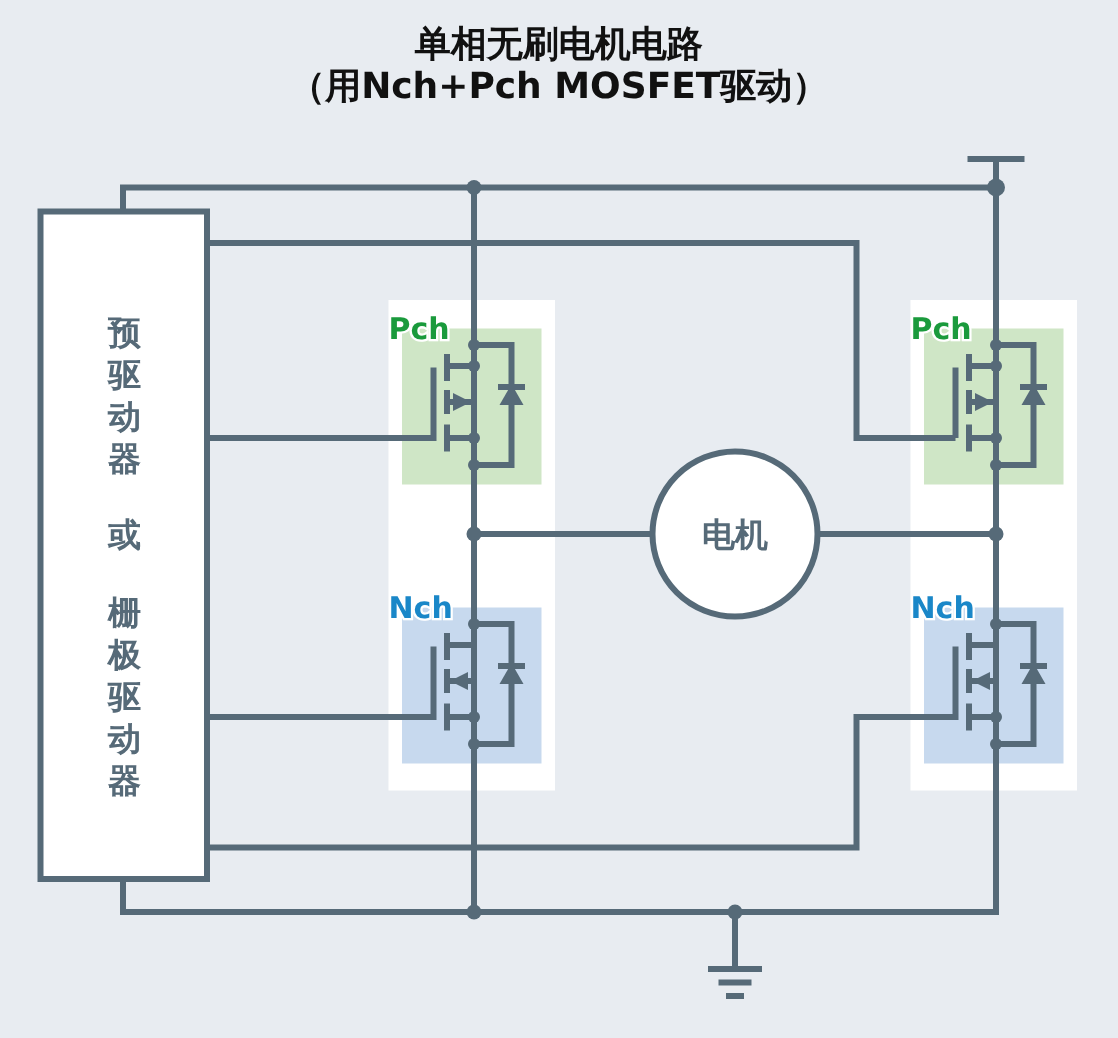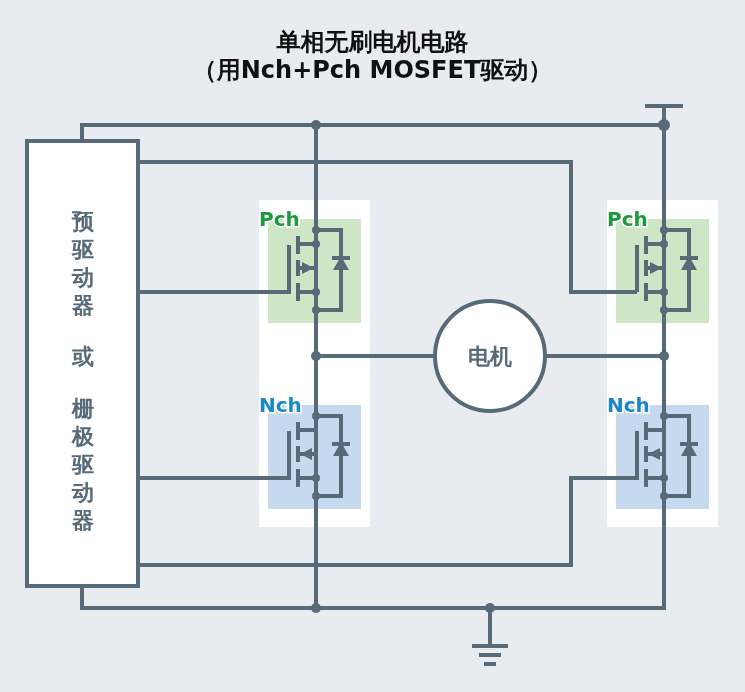--- a/index.html
+++ b/index.html
@@ -1,19 +1,19 @@
 <!DOCTYPE html>
 <html><head>
 <meta charset="utf-8">
 <style>
   html, body { margin: 0; padding: 0; }
   body { width: 745px; height: 692px; background: #e8ecf1; overflow: hidden; position: relative;
          font-family: "DejaVu Sans", sans-serif; }
   .title { position: absolute; left: 0; width: 745px; text-align: center; font-weight: bold;
-           color: #111; font-size: 24px; line-height: 30px; margin-top: 13px; }
+           color: #111; font-size: 24px; line-height: 30px; }
   .title.l1 { top: 14px; }
   .title.l2 { top: 42px; }
   svg { position: absolute; left: 0; top: 0; }
   .wire { stroke: #566a78; stroke-width: 4; fill: none; }
   .dot { fill: #566a78; }
   .lbl { font-family: "DejaVu Sans", sans-serif; font-weight: bold; }
 </style>
 </head>
 <body>
 

